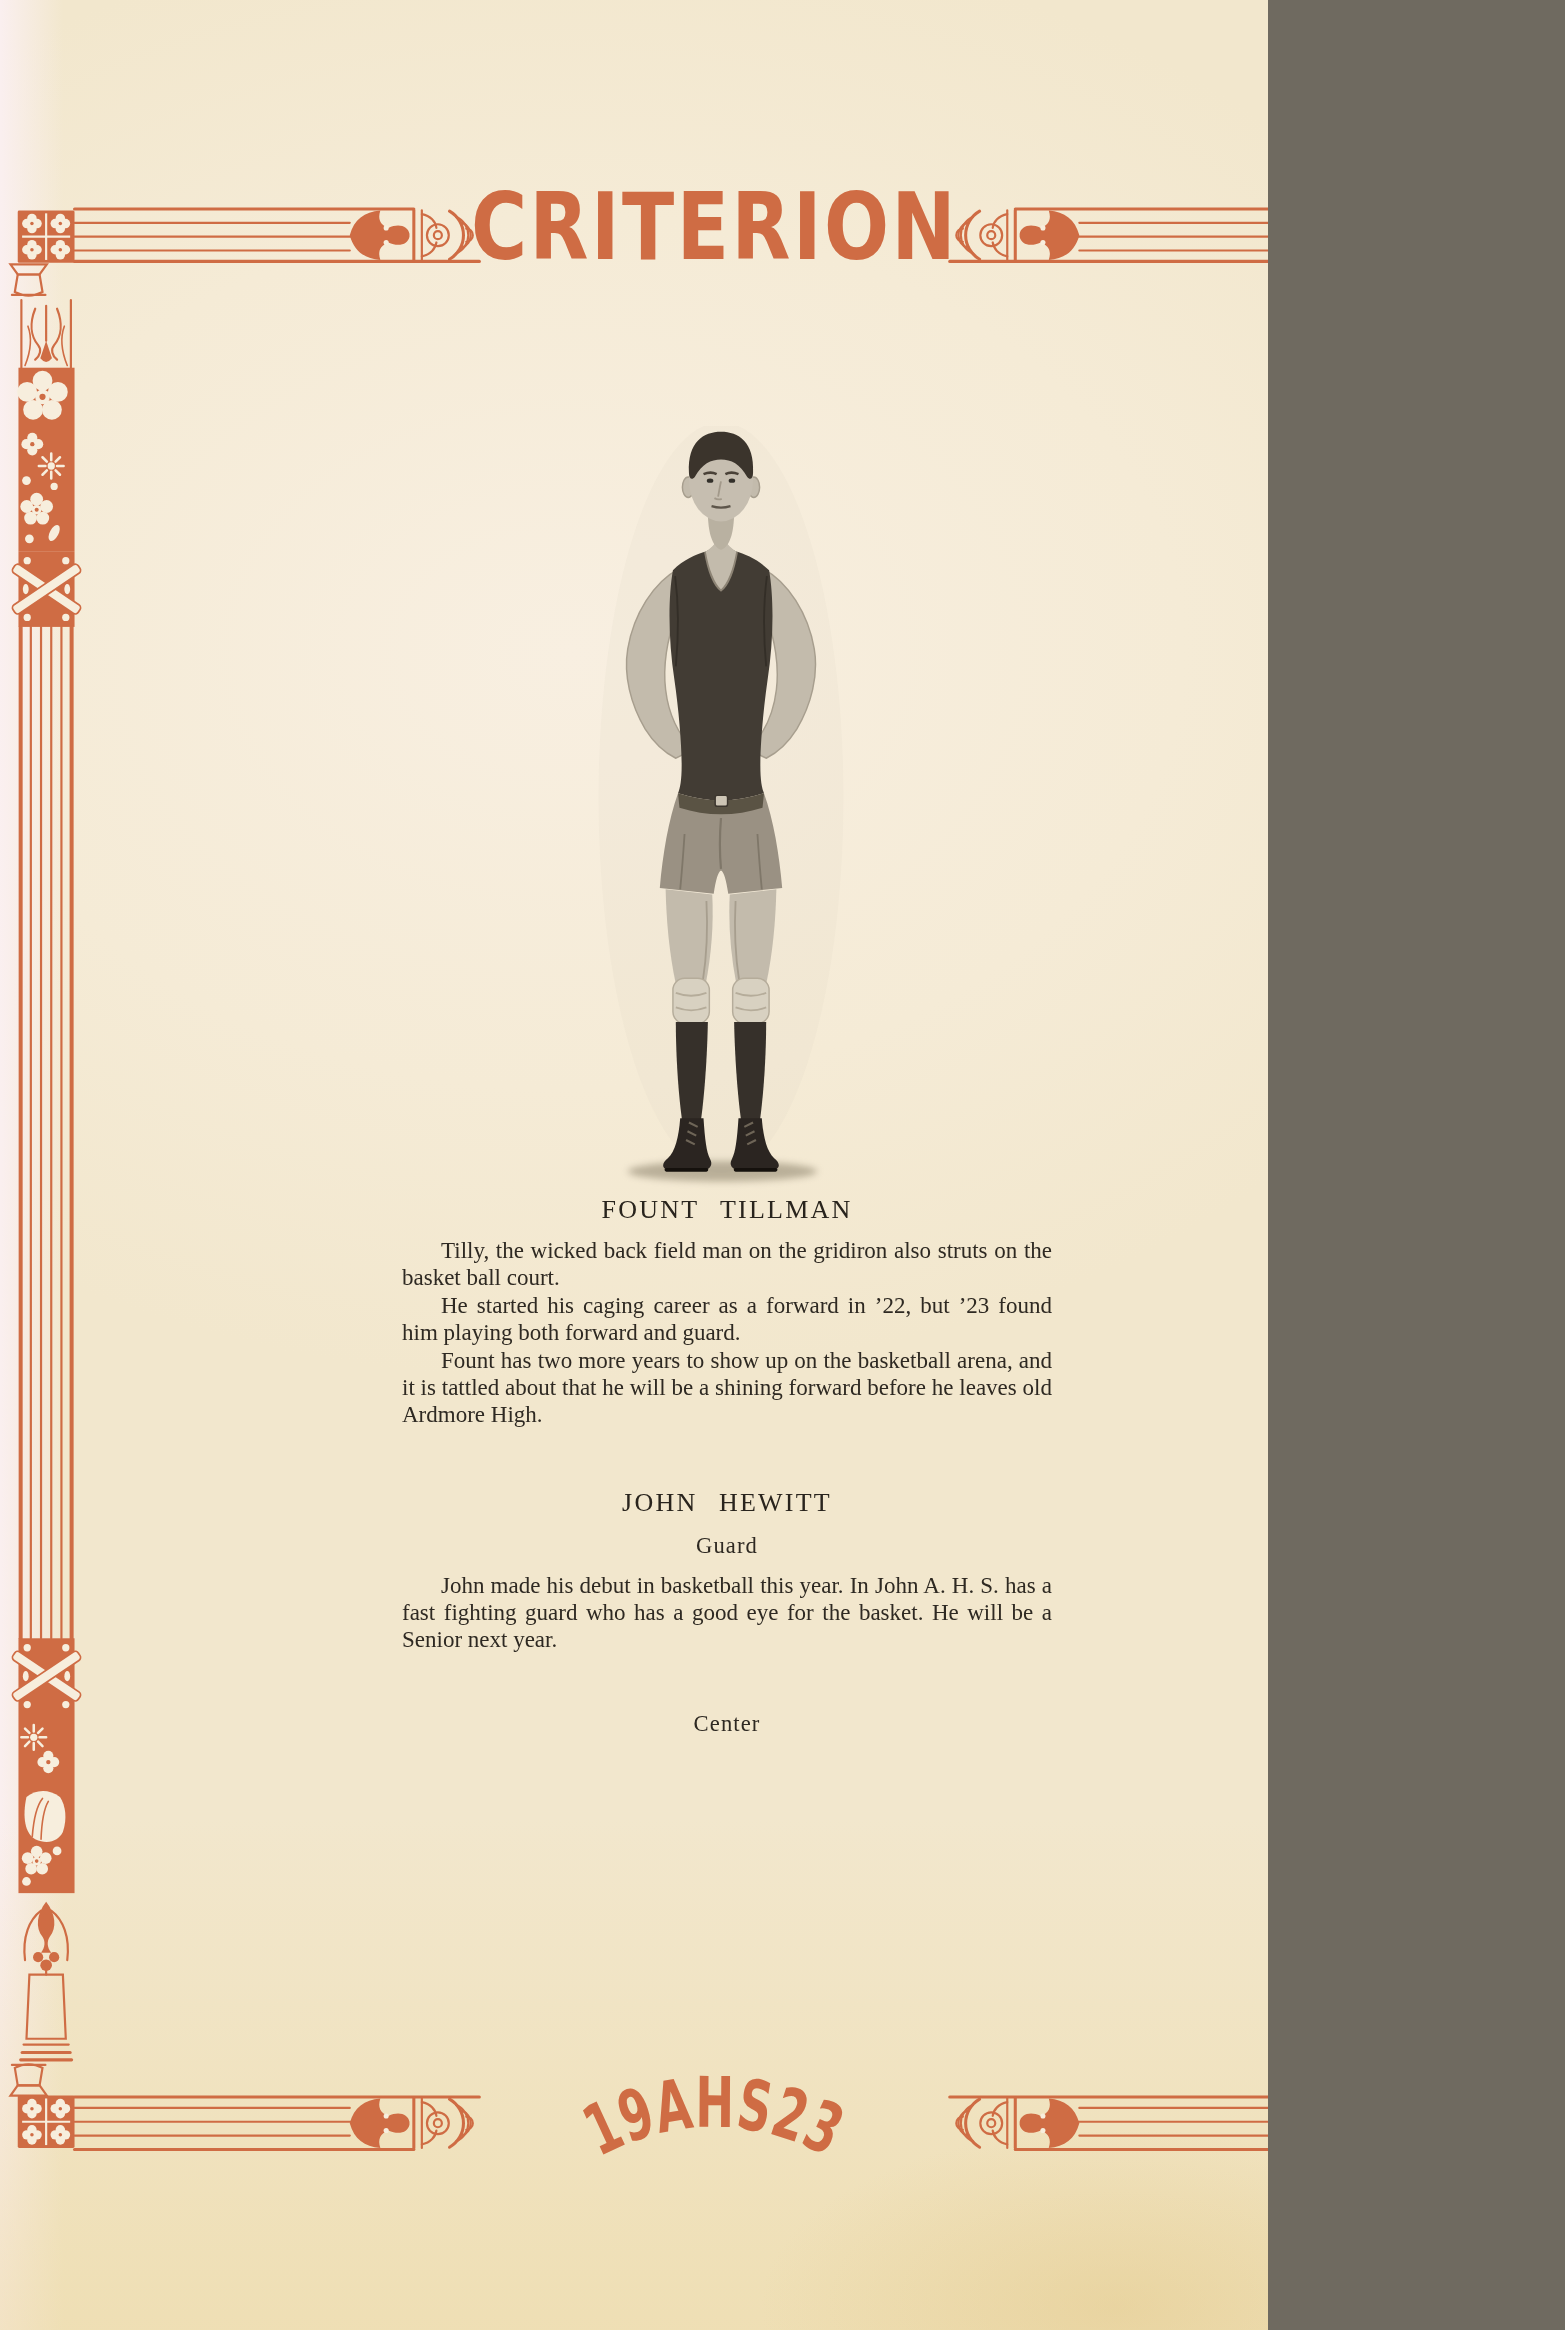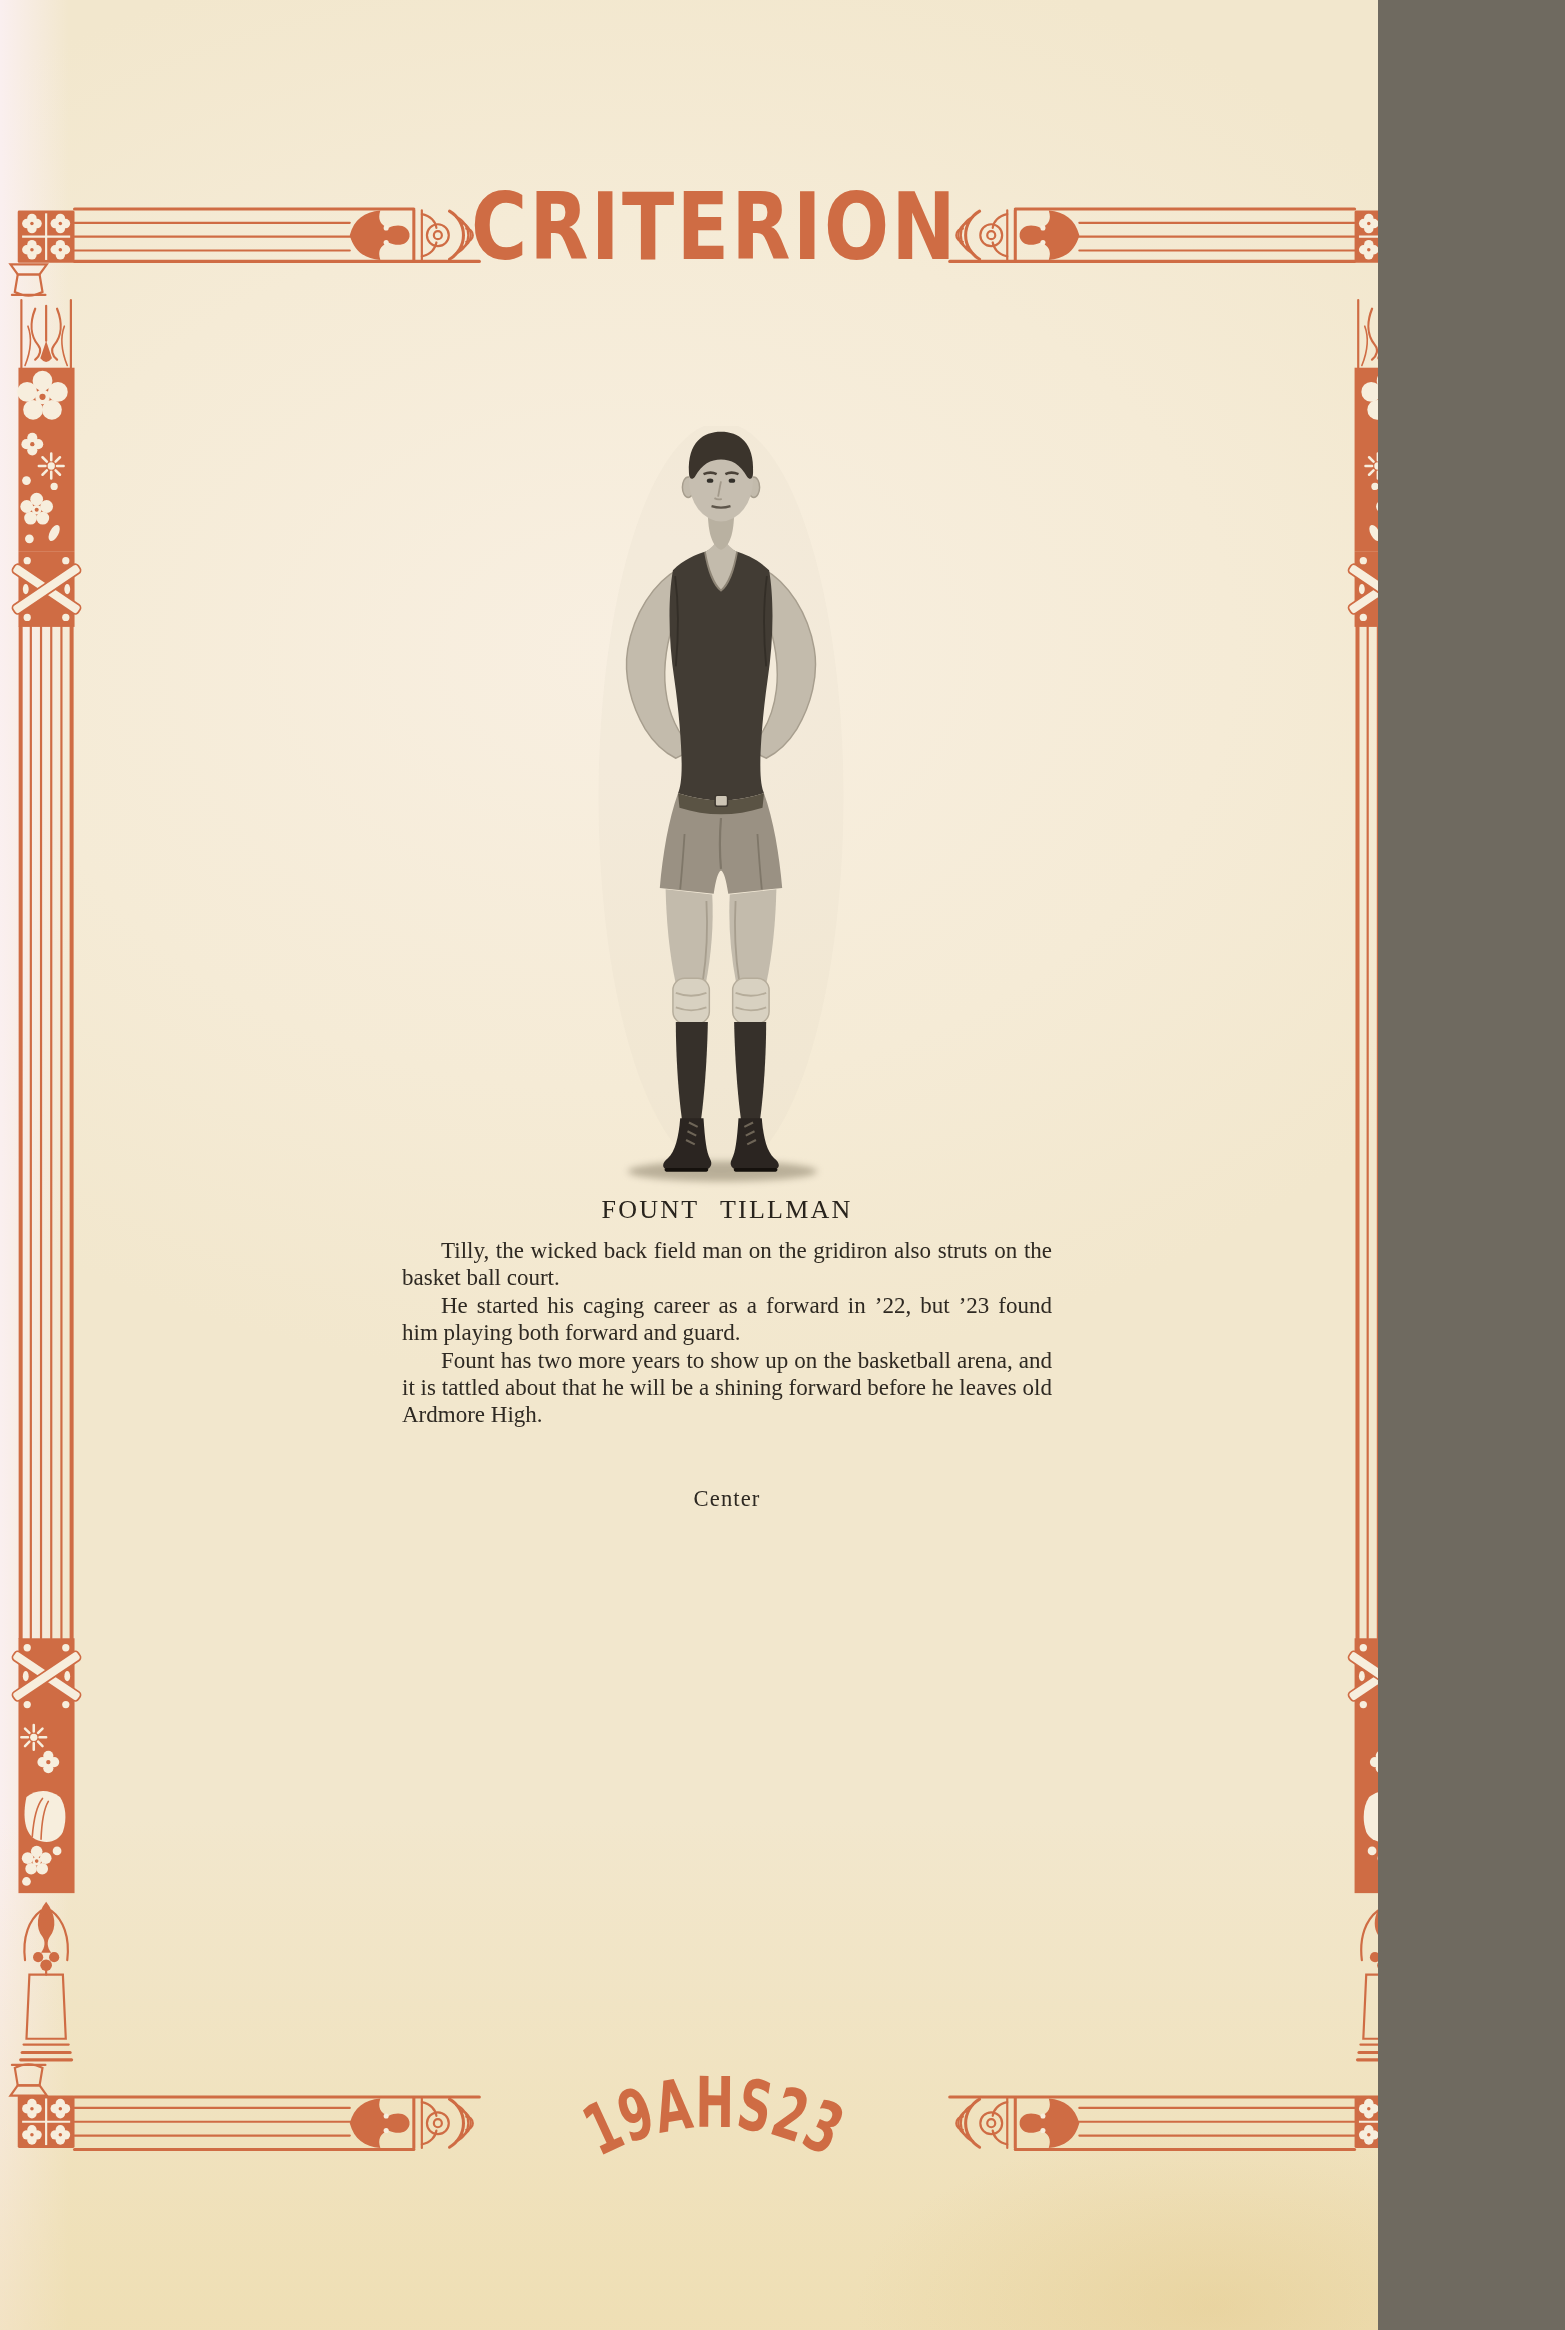--- a/index.html
+++ b/index.html
@@ -1,17 +1,17 @@
 <!DOCTYPE html>
 <html style="--accent: #cf6c44; --paper: #f5ebd6; --ink: #2e2922;font-size:11.7px"><head>
 <meta charset="utf-8">
 <style>
   html,body{margin:0;padding:0;background:#6f6a60;}
   .page{
-    position:relative;width:1378px;height:2330px;overflow:hidden;
+    position:relative;width:1268px;height:2330px;overflow:hidden;
     background:
       radial-gradient(ellipse 510px 255px at 88% 99%, rgba(224,196,130,.40), rgba(224,196,130,0) 70%),
       linear-gradient(180deg, rgba(244,233,211,0) 78%, rgba(236,216,160,.55) 100%),
       linear-gradient(90deg, rgba(251,240,243,.9), rgba(251,240,243,0) 5%),
       radial-gradient(ellipse 1019px 728px at 45% 28%, #f8efe1 0%, #f5ebd6 60%, #f2e7cd 100%);
     font-family:"Liberation Serif","DejaVu Serif",serif;
     color:var(--ink,#2e2922);
   }
   .frame{position:absolute;left:0;top:0;}
   
@@ -301,20 +301,25 @@
   </svg>
 
   <main class="content">
     <section>
       <h2 class="name">FOUNT TILLMAN</h2>
       <p class="bio">Tilly, the wicked back field man on the gridiron also struts on the basket ball court.</p>
       <p class="bio">He started his caging career as a forward in ’22, but ’23 found him playing both forward and guard.</p>
       <p class="bio">Fount has two more years to show up on the basketball arena, and it is tattled about that he will be a shining forward before he leaves old Ardmore High.</p>
     </section>
 
+    <section>
+      <h2 class="name">JOHN HEWITT</h2>
+      <h3 class="pos">Guard</h3>
+      <p class="bio">John made his debut in basketball this year.  In John A. H. S. has a fast fighting guard who has a good eye for the basket.  He will be a Senior next year.</p>
+    </section>
 
     <section>
       <h3 class="pos">Center</h3>
     </section>
   </main>
 
   <svg class="monogram" width="291" height="146" viewBox="0 0 400 200" aria-hidden="true">
     <path id="archpath" d="M34 172 Q200 80 366 172" fill="none"></path>
     <text class="mono-text" text-anchor="middle">
       <textPath href="#archpath" startOffset="50%" textLength="330" lengthAdjust="spacingAndGlyphs">19AHS23</textPath>

